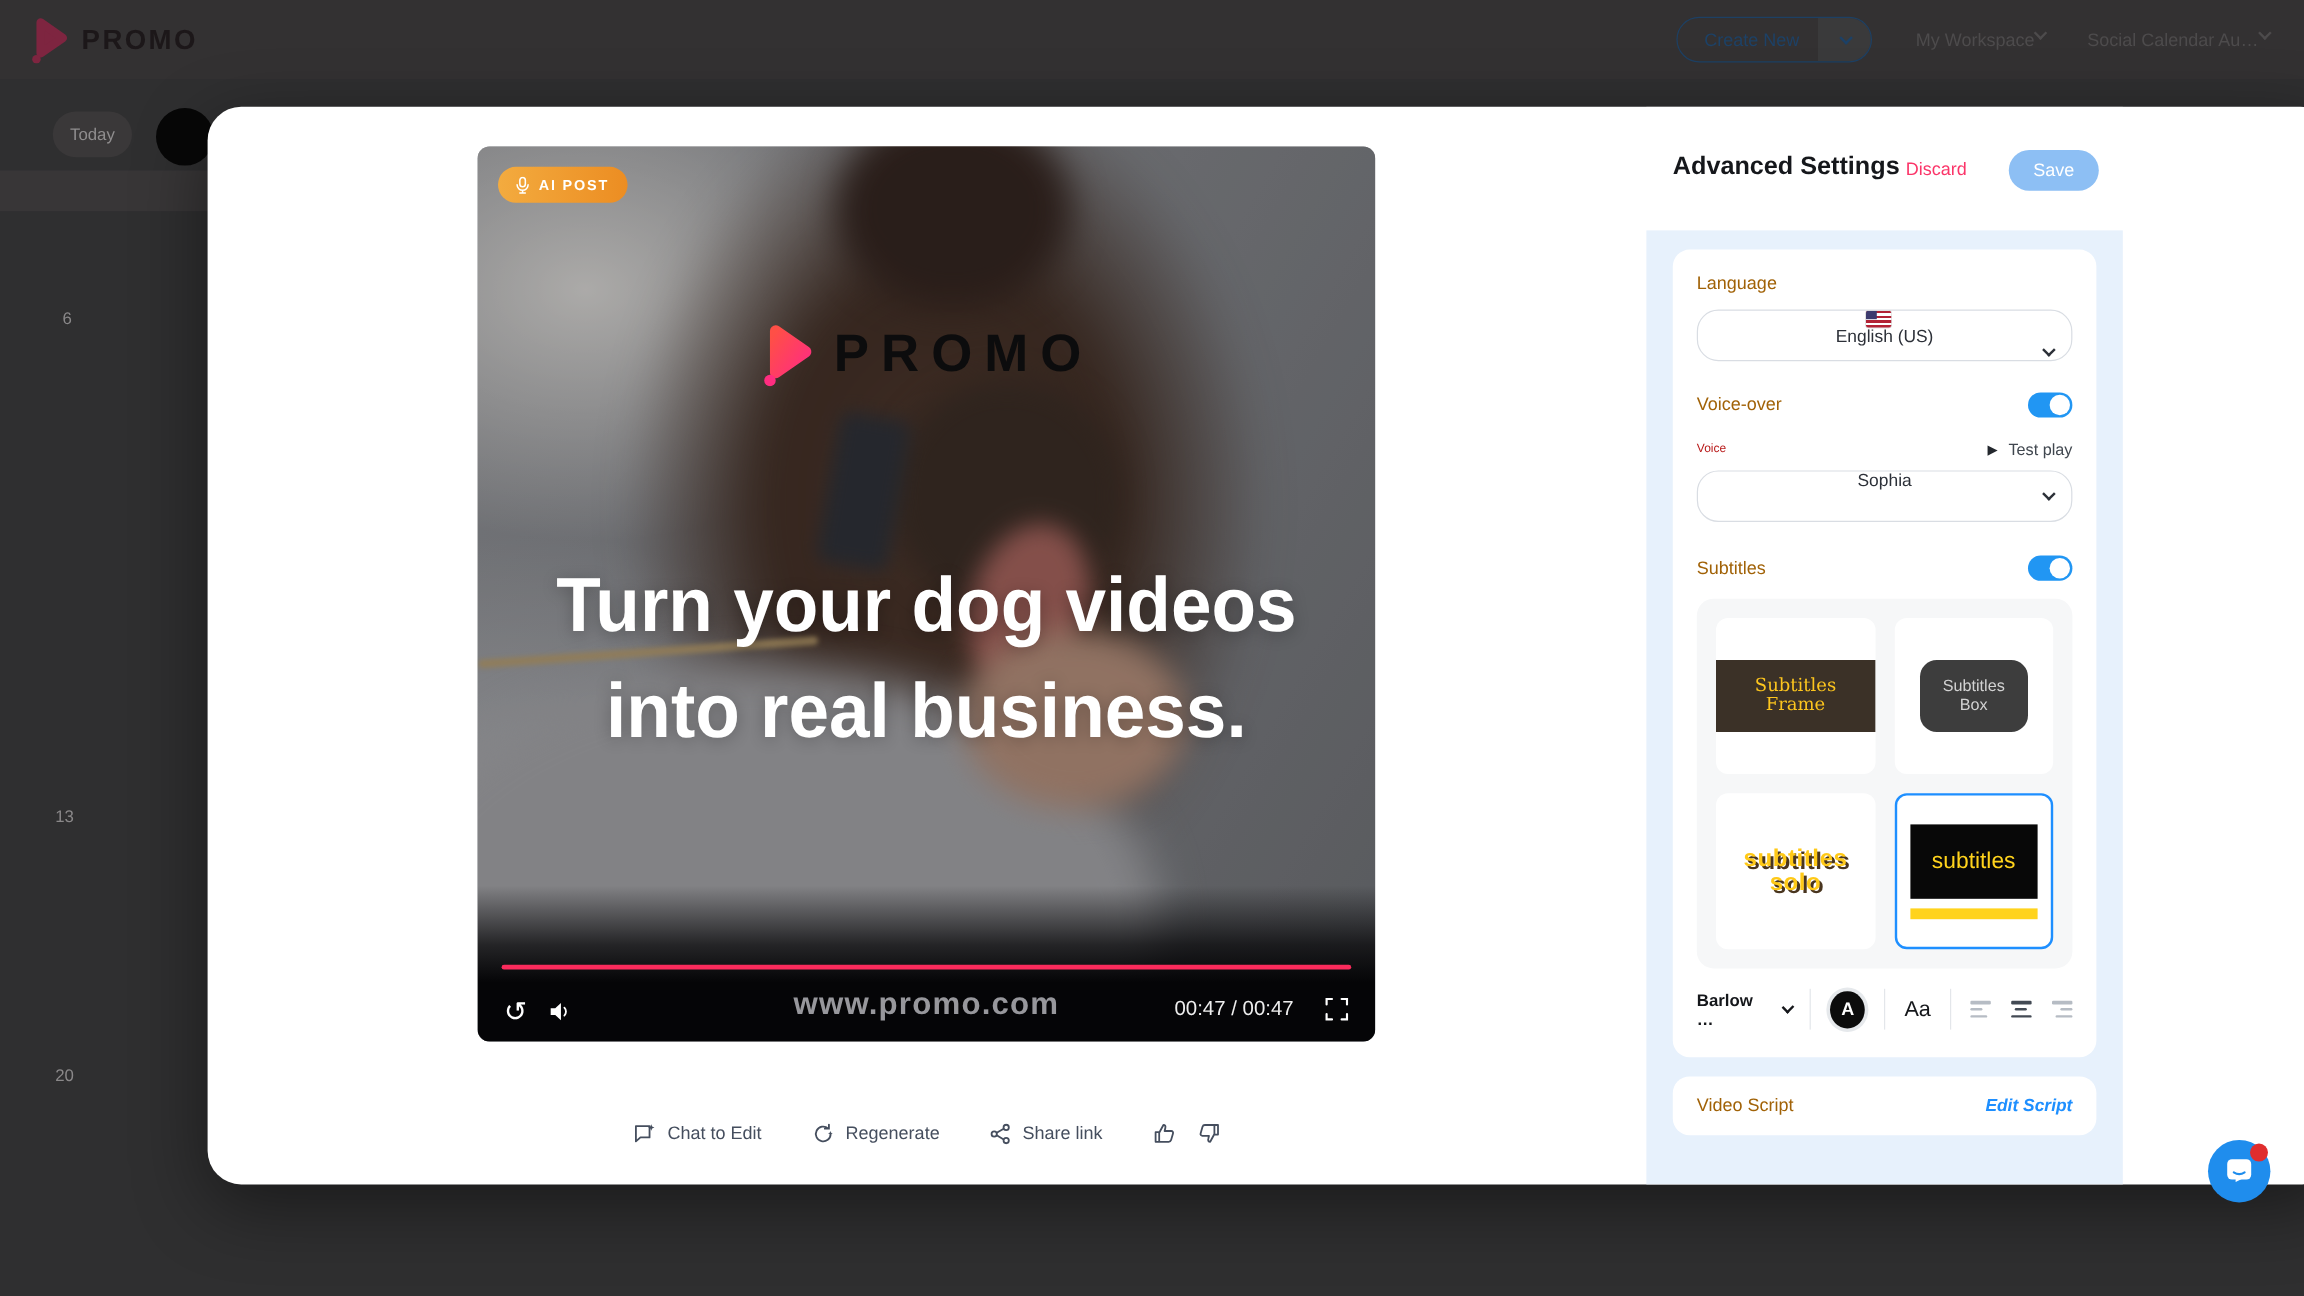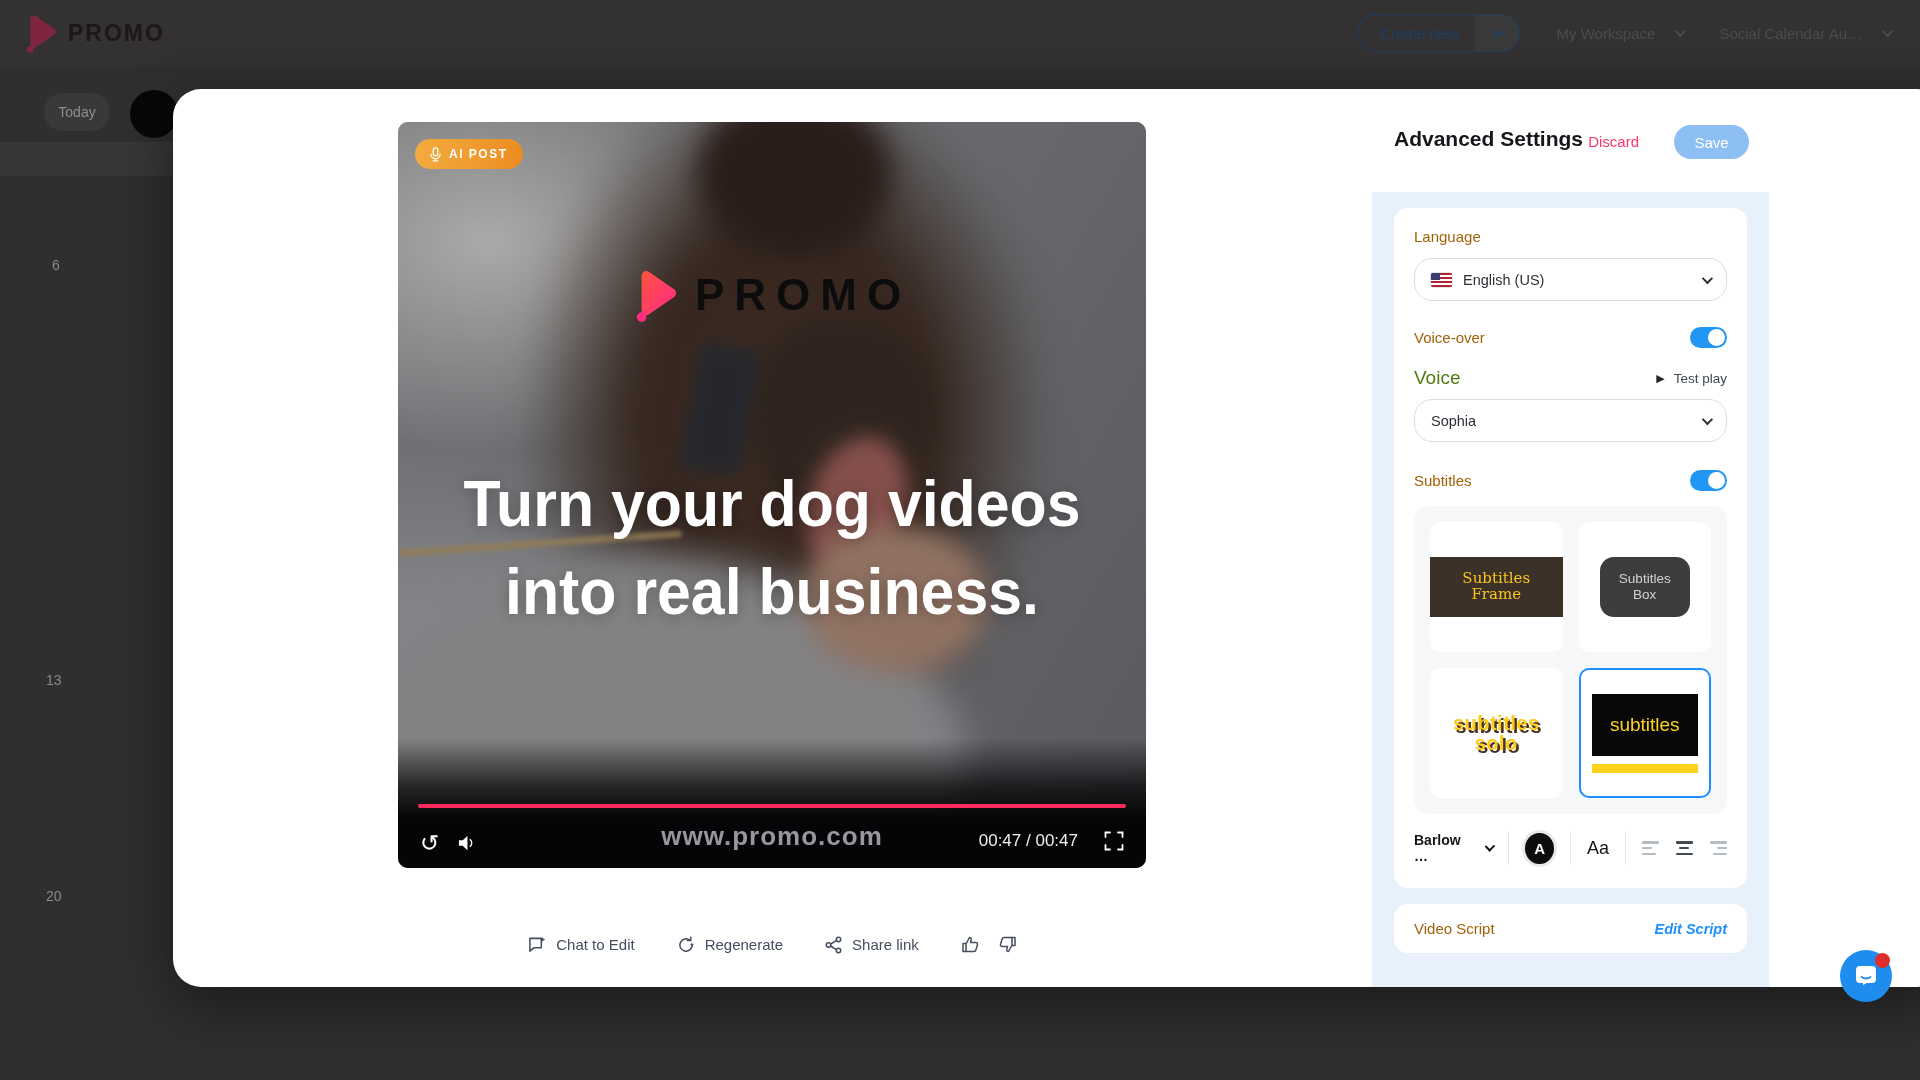--- a/index.html
+++ b/index.html
@@ -15,21 +15,21 @@
   .navbar { position:absolute; left:0; top:0; width:1920px; height:66px; background:#333132; }
   .brand { position:absolute; left:24px; top:13px; display:flex; align-items:center; gap:10px; }
   .brand-text { font-size:23px; font-weight:bold; letter-spacing:2px; color:#1c1719; }
   .nav-right { position:absolute; right:30px; top:0; height:66px; display:flex; align-items:center; gap:36px; }
   .create-new {
     display:flex; align-items:center; height:38px; border:1.5px solid #1d4064; border-radius:20px;
     color:#1d4166; font-size:15px; overflow:hidden;
   }
   .cn-label { padding:0 16px 0 22px; }
   .cn-chev-zone { width:44px; align-self:stretch; display:flex; align-items:center; justify-content:center; background:rgba(130,140,150,.10); }
-  .nav-item { display:flex; align-items:center; gap:20px; color:#4d4b4c; font-size:15px; }
+  .nav-item { display:flex; align-items:flex-start; gap:0; color:#4d4b4c; font-size:15px; }
   .chev { width:8px; height:8px; border-right:2px solid currentColor; border-bottom:2px solid currentColor; transform:rotate(45deg) translateY(-2px); display:inline-block; }
   .cal-band { position:absolute; left:0; top:142px; width:1920px; height:34px; background:#383637; }
   .today-btn {
     position:absolute; left:44px; top:93px; width:66px; height:38px; border-radius:19px;
     background:#3a3839; color:#8f8d8e; font-size:14px; display:flex; align-items:center; justify-content:center;
   }
   .black-circle { position:absolute; left:130px; top:90px; width:48px; height:48px; border-radius:50%; background:#070707; }
   .cal-right { position:absolute; right:36px; top:102px; display:flex; align-items:center; gap:34px; color:#6f6d6e; font-size:15px;text-align:center; }
   .cal-filters { position:absolute; right:132px; top:104px; color:#6f6d6e; font-size:15px; }
   .day-num { position:absolute; color:#8a8889; font-size:14px; }
@@ -94,31 +94,31 @@
   .panel-title { position:absolute; left:22px; top:38px; font-size:21px; font-weight:bold; color:#15171b; }
   .discard-btn { position:absolute; right:130px; top:44px; font-size:15px; color:#fb3569; }
   .save-btn { position:absolute; right:20px; top:36px; width:75px; height:34px; border-radius:17px; background:#8dbff4; color:#fff; font-size:15px; border:none; display:flex; align-items:center; justify-content:center; }
   .panel-body { position:absolute; left:0; top:103px; width:100%; height:795px; background:#e7f1fc; padding:16px 22px 0 22px; }
   .card { background:#fff; border-radius:14px; }
   .card1 { padding:20px; }
   .sec-label { font-size:15px; color:#a16207; font-weight:500; }
   .row { display:flex; align-items:center; justify-content:space-between; }
   .select {
     margin-top:13px; height:43px; border:1px solid #d9dde3; border-radius:18px;
-    display:flex; align-items:center; padding:0 16px; font-size:14.5px; color:#2c3038; background:#fff;
+    display:flex; align-items:center; padding:0 16px; font-size:14.5px; color:#2c3038; background:#fff;flex-direction:column;
   }
   .select .chev { margin-left:auto; color:#2c3038; }
   .flag { width:21px; height:14px; margin-right:11px; position:relative; border-radius:2px; overflow:hidden;
     background:repeating-linear-gradient(180deg,#b22234 0 2px,#fff 2px 4px); box-shadow:0 0 0 .5px #ccc; }
   .flag::before { content:""; position:absolute; left:0; top:0; width:9px; height:7px; background:#3c3b6e; }
   .toggle { width:37px; height:21px; border-radius:11px; background:#2196f3; position:relative; }
   .toggle::after { content:""; position:absolute; right:2px; top:2px; width:17px; height:17px; border-radius:50%; background:#fff; }
   .voiceover-row { margin-top:26px; }
   .voice-row { margin-top:19px; }
-  .voice-label { font-size:19px; color:#4d7c0f; }
+  .voice-label { font-size:10px; color:#b91c1c; }
   .testplay { display:flex; align-items:center; gap:9px; font-size:13.5px; color:#40474f; }
   .play-tri { font-size:11px; color:#23272d; }
   .subtitles-row { margin-top:28px; }
   .tiles-wrap { margin-top:15px; background:#f6f7f8; border-radius:14px; padding:16px; display:grid; grid-template-columns:1fr 1fr; gap:16px; }
   .tile { background:#fff; border-radius:10px; height:130px; display:flex; flex-direction:column; align-items:center; justify-content:center; overflow:hidden; }
   .tile-frame-band { width:100%; height:60px; background:#3b3127; display:flex; flex-direction:column; align-items:center; justify-content:center; color:#fcc51e; font-size:15px; line-height:1.05; font-family:"DejaVu Serif", serif; }
   .tile-box-band { width:90px; height:60px; background:#3d3d3d; border-radius:14px; display:flex; flex-direction:column; align-items:center; justify-content:center; color:#d2d2d2; font-size:13.5px; font-weight:300; line-height:1.15; }
   .tile-solo { color:#ffc917; font-size:20px; font-weight:bold; line-height:1.0; text-align:center; text-shadow:2.5px 2.5px 0 #49351f; letter-spacing:.5px; }
   .tile-classic { border:2px solid #1e8fff; }
   .tile-classic-black { width:106px; height:62px; background:#080808; display:flex; align-items:center; justify-content:center; color:#ffd31c; font-size:19px; }

